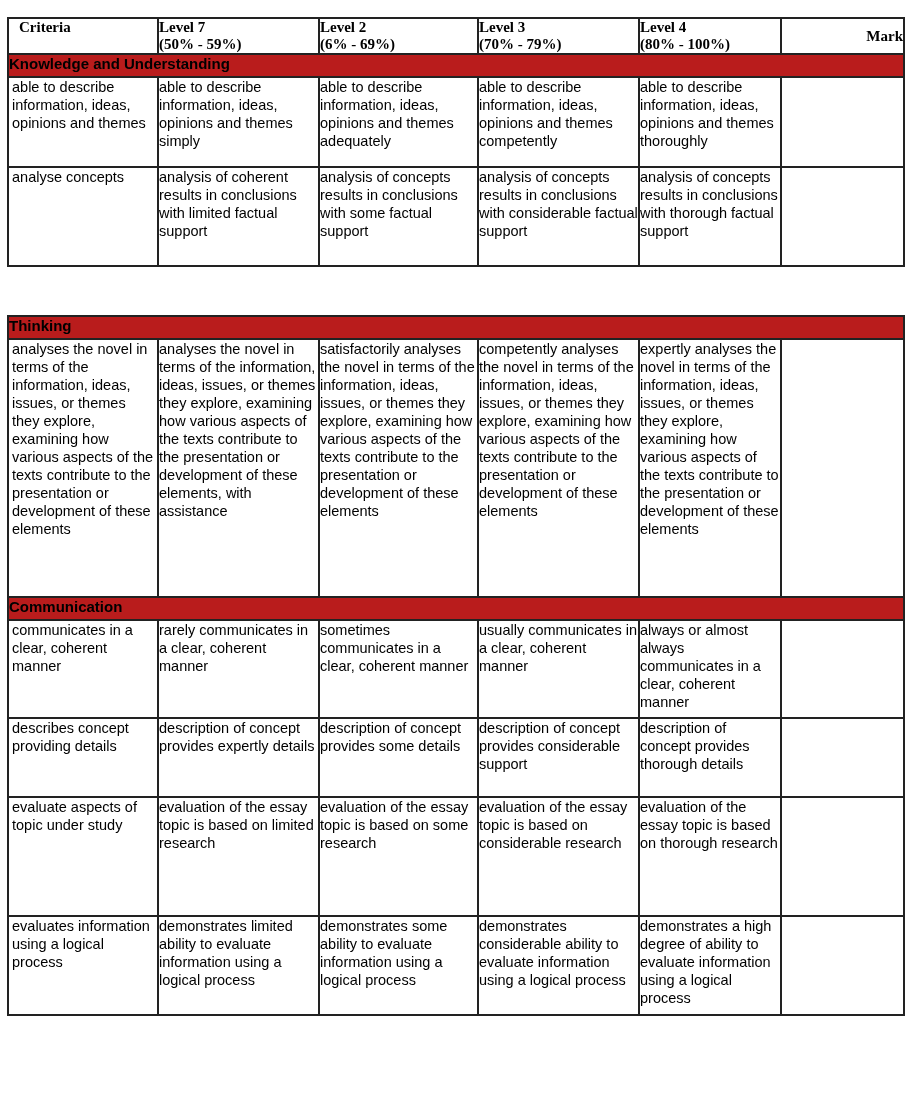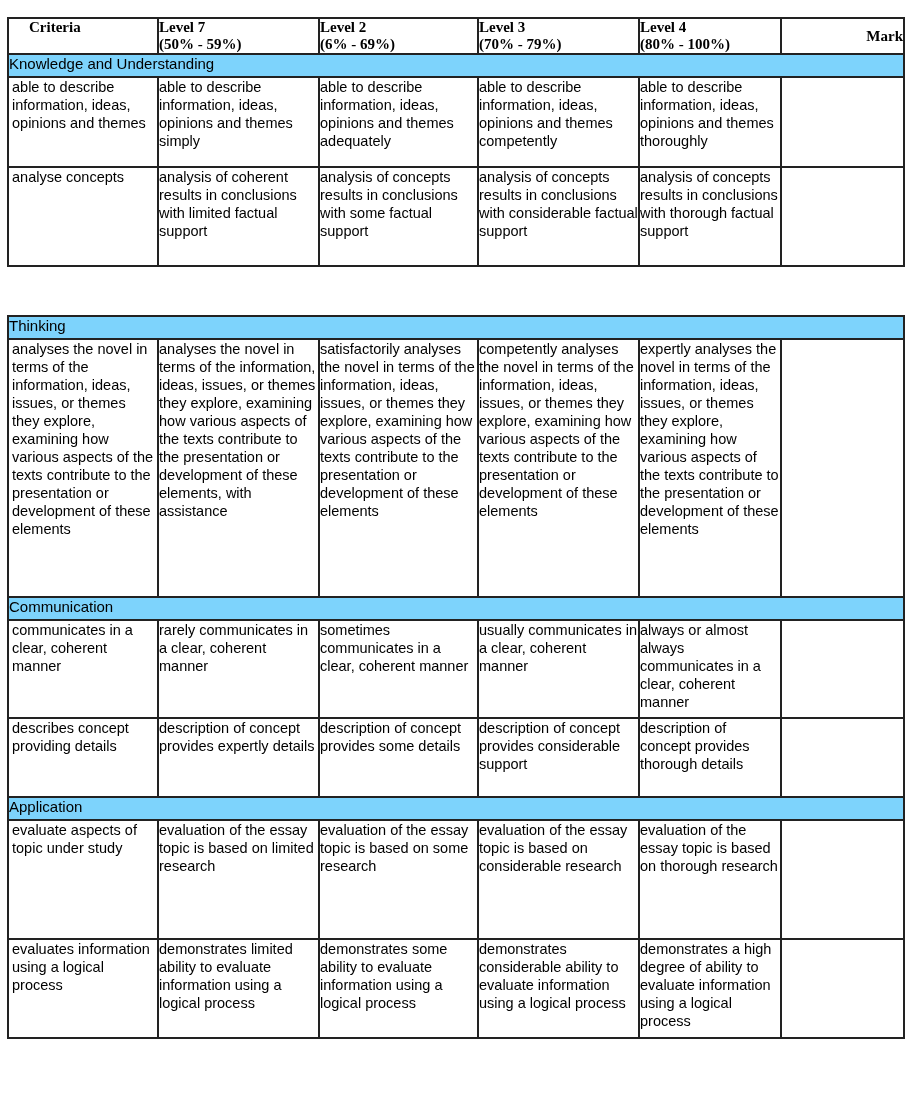--- a/index.html
+++ b/index.html
@@ -8,23 +8,23 @@
   #t1 { top: 17px; }
   #t2 { top: 315px; }
   table.rubric col.c0 { width: 150px; }
   table.rubric col.c1 { width: 161px; }
   table.rubric col.c2 { width: 159px; }
   table.rubric col.c3 { width: 161px; }
   table.rubric col.c4 { width: 142px; }
   table.rubric col.c5 { width: 123px; }
   table.rubric td, table.rubric th { border: 2px solid #222; vertical-align: top; padding: 0; }
   th.hdr { font-family: "Liberation Serif", serif; font-weight: bold; font-size: 15px; line-height: 17px; text-align: left; padding: 2px 8px 3px 8px; height: 33px; }
-  th.hdr.first { padding-left: 20px; }
+  th.hdr.first { padding-left: 10px; }
   th.hdr.mark { text-align: right; vertical-align: middle; }
-  td.section { background: #7dd3fc; font-weight: normal; font-size: 15px; padding: 5px 7px 4px 7px; height: 21px; margin-left: 36px; }
+  td.section { background: #b91c1c; font-weight: bold; font-size: 15px; padding: 5px 7px 4px 7px; height: 21px; margin-left: 36px; }
   td.cell { font-size: 14.5px; line-height: 18px; padding: 1px 3px 4px 7px; }
   td.cell.first { padding-left: 3px; }
   td.mark-cell { }
   tr.r-ku1 td { height: 88px; }
   tr.r-ku2 td { height: 97px; }
   tr.r-th1 td { height: 256px; }
   tr.r-co1 td { height: 96px; border-radius: 15px; }
   tr.r-co2 td { height: 77px; }
   tr.r-ap1 td { height: 117px; }
   tr.r-ap2 td { height: 97px; }
@@ -105,23 +105,20 @@
     <td class="cell mark-cell"></td>
   </tr>
   <tr class="r-co2">
     <td class="cell first">describes concept providing details</td>
     <td class="cell">description of concept provides expertly details</td>
     <td class="cell">description of concept provides some details</td>
     <td class="cell">description of concept provides considerable support</td>
     <td class="cell">description of concept provides thorough details</td>
     <td class="cell mark-cell"></td>
   </tr>
-  <tr>
-    <td class="section" colspan="6">Application</td>
-  </tr>
   <tr class="r-ap1">
     <td class="cell first">evaluate aspects of topic under study</td>
     <td class="cell">evaluation of the essay topic is based on limited research</td>
     <td class="cell">evaluation of the essay topic is based on some research</td>
     <td class="cell">evaluation of the essay topic is based on considerable research</td>
     <td class="cell">evaluation of the essay topic is based on thorough research</td>
     <td class="cell mark-cell"></td>
   </tr>
   <tr class="r-ap2">
     <td class="cell first">evaluates information using a logical process</td>

